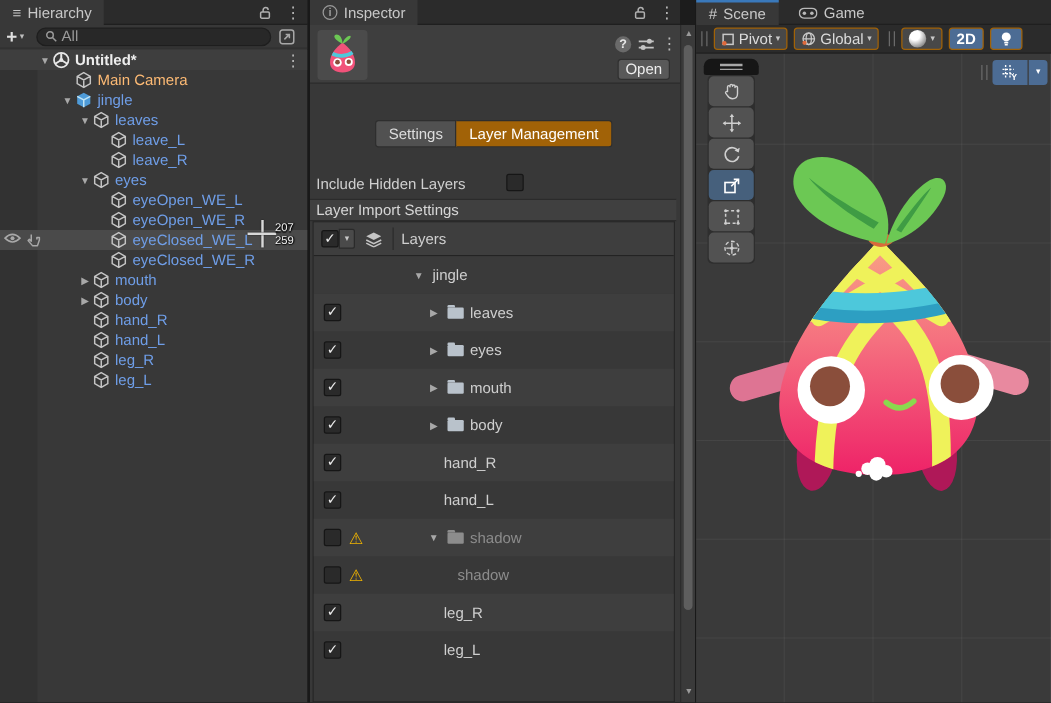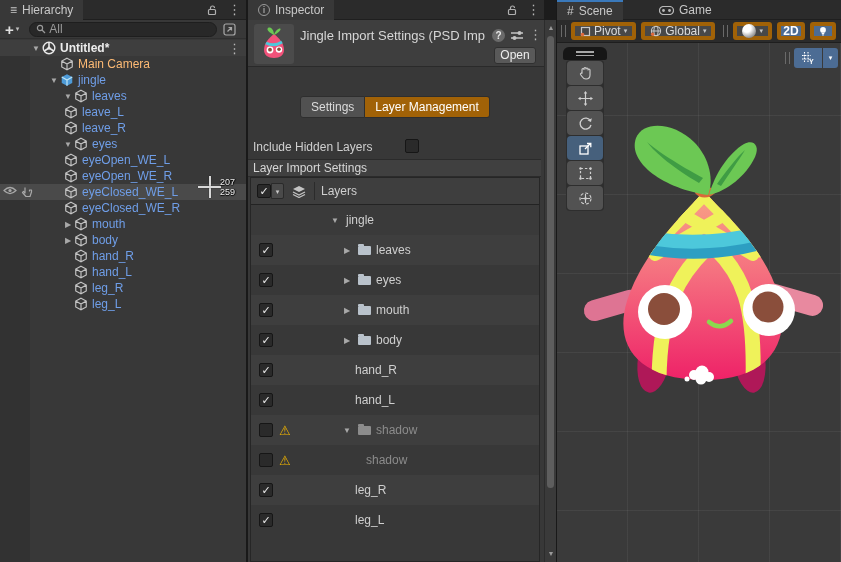--- a/index.html
+++ b/index.html
@@ -36,21 +36,21 @@
   .popout { margin-left:6px; }
   .scene-row { position:absolute; left:0; top:40px; width:246px; height:16px; background:#3E3E3E;
                display:flex; align-items:center; padding-left:30px; }
   .scene-row .label { color:#EDEDED; font-weight:bold; margin-left:4px;text-align:right; }
   .scene-row .kebab { position:absolute; right:6px; }
   .tree { position:absolute; left:0; top:56px; width:246px; }
   .pickstrip { position:absolute; left:0; top:40px; bottom:0; width:30px; background:rgba(0,0,0,0.10); }
   .hrow { position:relative; height:16px; display:flex; align-items:center; }
   .hrow .label { margin-left:4px; color:#6F9EE8; }
   .hrow.plain .label { color:#fdba74; }
-  .hrow.d1 { padding-left:48px; } .hrow.d2 { padding-left:62px; } .hrow.d3 { padding-left:52px;align-items:center; }
+  .hrow.d1 { padding-left:48px; } .hrow.d2 { padding-left:62px; } .hrow.d3 { padding-left:76px;align-items:center; }
   .hrow.hovered { background:#4A4A4A; }
   .hover-icons { position:absolute; left:3px; top:2px; display:flex; gap:4px; }
 
   
   .cursor { position:absolute; left:198px; top:176px; width:44px; height:26px; pointer-events:none; z-index:30; }
   .cursor .vline { position:absolute; left:11px; top:0; width:1.5px; height:22px; background:#D8D8D8; box-shadow:0 0 1px #000; }
   .cursor .hline { position:absolute; left:0; top:10px; width:23px; height:1.5px; background:#D8D8D8; box-shadow:0 0 1px #000; }
   .cursor .coords { position:absolute; left:22px; top:1px; font-size:9px; line-height:10px; color:#EDEDED;
                     text-shadow:0 1px 1px #000, 1px 0 1px #000; }
 
@@ -110,21 +110,21 @@
   .divider-a { position:absolute; left:246px; top:0; width:2px; height:562px; background:#191919; }
   .divider-b { position:absolute; left:556px; top:0; width:1px; height:562px; background:#191919; }
 
   
   .scene { position:absolute; left:557px; top:0; width:284px; height:562px; background:#3A3A3A; }
   .scene .tabbar { left:0; width:284px; }
   .scene-tab { border-top:2px solid #3A79BB; }
   .scn-toolbar { position:absolute; left:0; top:20px; width:284px; height:23px; background:#2B2B2B;
                  border-bottom:1px solid #1E1E1E; display:flex; align-items:center; }
   .grip { width:5px; height:12px; border-left:1px solid #6A6A6A; border-right:1px solid #6A6A6A; margin-left:4px; }
-  .tbtn { height:18px; display:flex; align-items:center; gap:3px; background:#484848; border:4px solid #a16207;
+  .tbtn { height:18px; display:flex; align-items:center; gap:3px; background:#484848; border:1px solid #a16207;
           border-radius:3px; padding:0 5px; margin-left:5px; color:#DCDCDC; }
   .tbtn .dd { font-size:7px; color:#C8C8C8; }
   .tbtn.blue { background:#4C6C94; color:#FFF; font-weight:bold; justify-content:center; }
   .sphere { width:14px; height:14px; border-radius:50%; background:radial-gradient(circle at 35% 30%, #FFFFFF 0 30%, #9A9A9A 70%, #5E5E5E 100%); }
 
   .viewport { position:absolute; left:0; top:43px; width:284px; height:519px; background-color:#3A3A3A;
     background-image:
       linear-gradient(to right, rgba(210,210,210,0.07) 1px, transparent 1px),
       linear-gradient(to bottom, rgba(210,210,210,0.07) 1px, transparent 1px);
     background-size:71px 100%, 100% 79px;
@@ -377,21 +377,20 @@
           <path d="M20 10 C15 14 10 19 10 26 C10 31 14 34 20 34 C26 34 30 31 30 26 C30 19 25 14 20 10 Z" fill="#F2527A"></path>
           <path d="M20 11 C16 9 12 6 14 4 C16 2.5 20 5 20 11 Z" fill="#6CC854"></path>
           <path d="M20 11 C21 7 24 4.5 26 4.5 C27.5 5 26 8 20 11 Z" fill="#6CC854"></path>
           <path d="M12 19 Q20 23 28 18" stroke="#4DC8DB" stroke-width="3" fill="none"></path>
           <circle cx="16" cy="26" r="3.4" fill="#fff"></circle>
             <circle cx="25" cy="25.6" r="3.2" fill="#fff"></circle>
           <circle cx="16" cy="25.7" r="1.9" fill="#8A4E3B"></circle>
             <circle cx="25" cy="25.3" r="1.8" fill="#8A4E3B"></circle>
         </svg>
       </div>
-      <div class="insp-title">Jingle Import Settings (PSD Imp</div>
       <span class="help-circ">?</span>
       <span class="preset-ic">
         <svg class="icon-svg" width="14" height="13" viewBox="0 0 14 13">
           <path d="M1 4 H13 M1 9 H13" stroke="#C4C4C4" stroke-width="1.4"></path>
           <circle cx="9.5" cy="4" r="2" fill="#C4C4C4"></circle>
             <circle cx="4.5" cy="9" r="2" fill="#C4C4C4"></circle>
         </svg>
       </span>
       <span class="kebab hdr-kebab">⋮</span>
       <div class="open-btn">Open</div>
@@ -509,21 +508,21 @@
   </div>
 
   <div class="divider-b"></div>
 
   <div class="scene">
     <div class="tabbar">
       <div class="tab active scene-tab" style="left:0">
         <span>#</span>
         <span>Scene</span>
       </div>
-      <div class="tab" style="left:92px">
+      <div class="tab" style="left:72px">
         <svg class="icon-svg" width="15" height="9" viewBox="0 0 15 9">
           <rect x="0.5" y="0.5" width="14" height="8" rx="4" fill="none" stroke="#B8B8B8" stroke-width="1.2"></rect>
           <circle cx="4.5" cy="4.5" r="1.4" fill="#B8B8B8"></circle>
             <circle cx="10.5" cy="4.5" r="1.4" fill="#B8B8B8"></circle>
         </svg>
         <span>Game</span>
       </div>
     </div>
 
     <div class="scn-toolbar">

